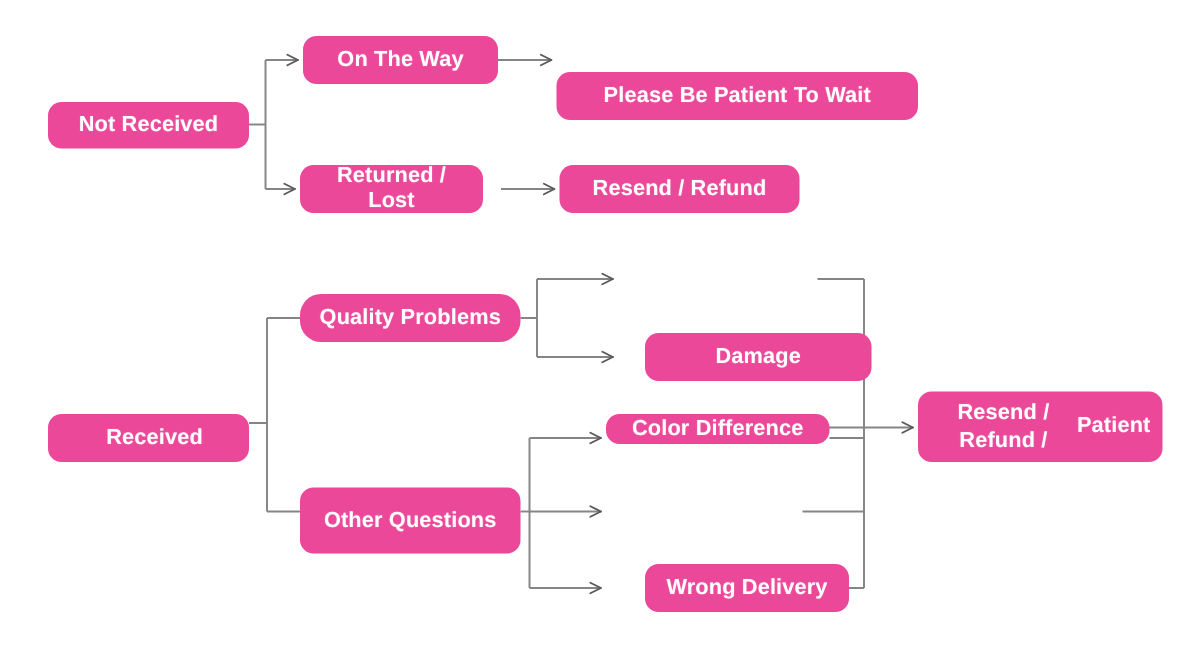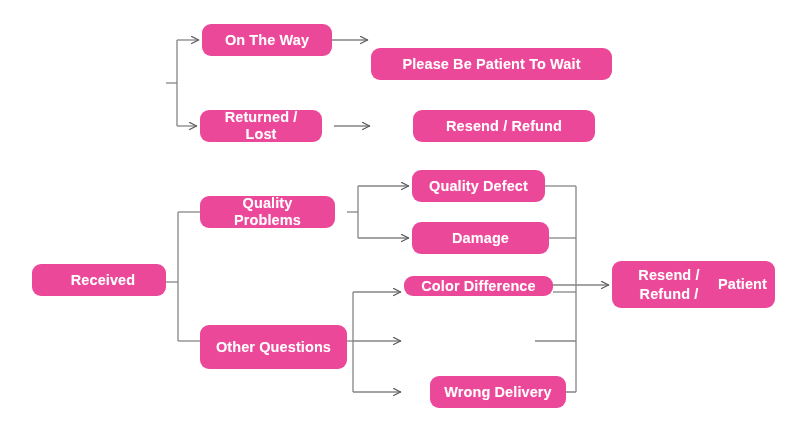--- a/index.html
+++ b/index.html
@@ -90,38 +90,38 @@
       <path d="M545,186 L576,186"></path>
       <path d="M545,238 L576,238"></path>
       <path d="M553,292 L576,292"></path>
       <path d="M535,341 L576,341"></path>
       <path d="M540,392 L576,392"></path>
       <path d="M576,186 L576,392"></path>
       <path d="M545,285 L609,285" marker-end="url(#arrowhead)"></path>
     </g>
   </svg>
 
+  <div class="node" style="left:32px;  top:68px;  width:134px; height:31px;">Not Received</div>
 
   <div class="node" style="left:202px; top:24px;  width:130px; height:32px;">On The Way</div>
 
   <div class="node" style="left:371px; top:24px;  width:241px; height:32px;margin-top:24px;">Please Be Patient To Wait</div>
 
   <div class="node" style="left:200px; top:110px; width:122px; height:32px;">Returned / Lost</div>
 
-  <div class="node" style="left:373px; top:110px; width:182px; height:32px;margin-left:40px;">Resend / Refund</div>
+  <div class="node" style="left:373px; top:110px; width:160px; height:32px;">Resend / Refund</div>
 
-  <div class="node" style="left:32px;  top:264px; width:134px; height:32px;padding-left:16px;">Received</div>
+  <div class="node" style="left:32px;  top:276px; width:134px; height:32px;padding-left:16px;">Received</div>
 
-  <div class="node" style="left:200px; top:196px; width:135px; height:32px;">Quality Problems</div>
+  <div class="node" style="left:200px; top:196px; width:147px; height:32px;border-radius:14px;">Quality Problems</div>
 
   <div class="node" style="left:200px; top:325px; width:147px; height:44px;">Other Questions</div>
 
-  <div class="node" style="left:412px; top:170px; width:133px; height:32px;">Quality Defect</div>
 
-  <div class="node" style="left:412px; top:222px; width:137px; height:32px;text-align:center;">Damage</div>
+  <div class="node" style="left:430px; top:222px; width:151px; height:32px;text-align:center;">Damage</div>
 
   <div class="node" style="left:404px; top:276px; width:149px; height:20px;">Color Difference</div>
 
 
   <div class="node" style="left:404px; top:376px; width:136px; height:32px;margin-left:26px;">Wrong Delivery</div>
 
   <div class="node two-line" style="left:612px; top:261px; width:163px; height:47px; flex-direction:row;">
     <span>Resend / Refund /</span>
     <span>Patient</span>
   </div>

